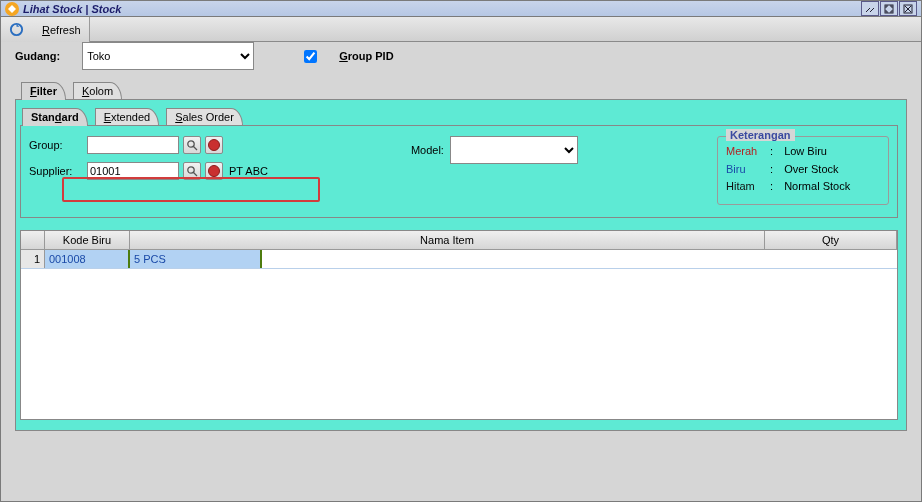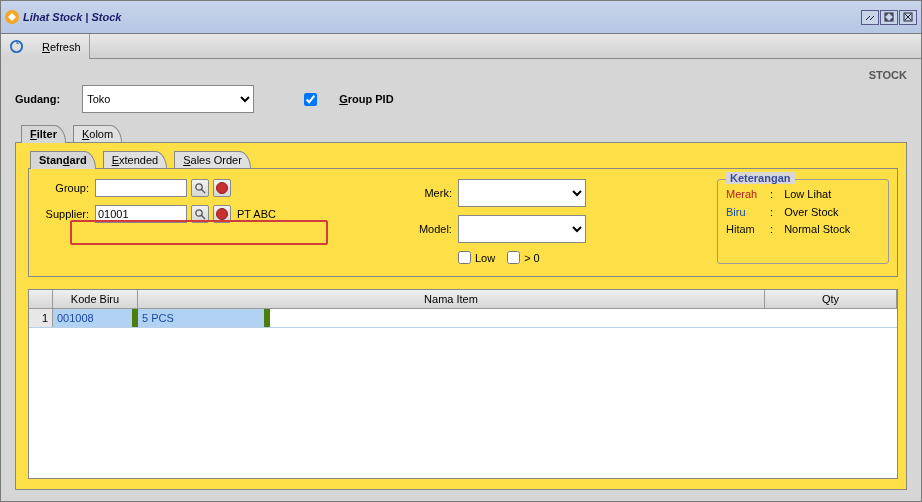--- a/index.html
+++ b/index.html
@@ -1,20 +1,20 @@
 <!DOCTYPE html>
 <html><head>
 <meta charset="utf-8">
 <style>
   * { box-sizing: border-box; font-family: Tahoma, sans-serif; font-size: 11px; }
   body { margin: 0; background: #d6d6d6; width: 922px; height: 502px; overflow: hidden; }
   .window { width: 922px; height: 502px; border: 1px solid #7a7a7a; background: #d6d6d6; }
 
   
-  .titlebar { height: 33px; background: linear-gradient(#c8d4ea, #b6c7e4); display:flex; align-items:center; padding:0 4px; border-bottom:1px solid #7a7a7a;}
+  .titlebar { height: 16px; background: linear-gradient(#c8d4ea, #b6c7e4); display:flex; align-items:center; padding:0 4px; border-bottom:1px solid #7a7a7a;}
   .title-icon { width:14px; height:14px; border-radius:50%; background:#f5a623; display:inline-flex; align-items:center; justify-content:center; margin-right:4px; }
   .title-icon svg { width:10px; height:10px; }
   .title-text { color:#1c1c6a; font-style: italic; font-weight: bold; flex:1;}
   .title-btns { display:flex; gap:0;}
   .title-btn { width:18px; height:15px; border:1px solid #5a5a8a; background:#c8d4ea; display:flex; align-items:center; justify-content:center; font-family: monospace; cursor:pointer; margin-left:1px;}
 
   
   .toolbar { height:25px; background:linear-gradient(#e8e8e8,#d0d0d0); border-bottom:1px solid #8a8a8a; display:flex; align-items:stretch;}
   .tb-btn { height:25px; padding:0 8px; display:flex; align-items:center; gap:18px; border-right:1px solid #9a9a9a; background:linear-gradient(#eaeaea,#d4d4d4); cursor:pointer;}
   .tb-icon { width:15px; height:15px; }
@@ -29,32 +29,32 @@
   select { height:28px; border:1px solid #888; background:#fff; }
   input[type=text] { height:18px; border:1px solid #888; padding:0 2px; background:#fff;}
   input[type=checkbox]{ width:13px;height:13px; margin:0;}
 
   
   .tabs-outer { margin-top:12px; position:relative; }
   .tab-row { display:flex; align-items:flex-end; padding-left:6px;}
   .tab { padding:2px 8px 3px 8px; border:1px solid #888; border-bottom:none; background:#e6e6e6; margin-right:0; position:relative; border-top-right-radius:12px 18px;}
   .tab.active { background:#d6d6d6; font-weight:bold; z-index:2;}
   .tab.inactive { background:#e0e0e0;margin-left:7px;}
-  .tab-panel { border:1px solid #888; background:#fde047; padding:6px 8px 10px 12px; position:relative; }
+  .tab-panel { border:1px solid #888; background:#5eead4; padding:6px 8px 10px 4px; position:relative; }
 
   
   .inner-tabs { display:flex; padding-left:2px; margin-top:2px;}
   .inner-tabs .tab { font-size:11px; }
   .inner-panel { border:1px solid #888; border-top:1px solid #888; padding:10px 8px 12px 8px; position:relative; }
 
   
   .filter-cols { display:flex; gap:60px; position:relative; }
   .col { display:flex; flex-direction:column; gap:8px;}
   .frow { display:flex; align-items:center; gap:4px;}
-  .flbl { width:54px; text-align:right; padding-right:2px;}
+  .flbl { width:54px; text-align:left; padding-right:2px;}
   .flbl.wider { width:48px; text-align:right; }
   .icon-btn { width:18px; height:18px; border:1px solid #8a8a8a; background:linear-gradient(#f2f2f2,#d8d8d8); display:flex; align-items:center; justify-content:center; cursor:pointer; border-radius:2px;}
   .search-svg { width:12px;height:12px;}
   .redc { width:12px;height:12px;border-radius:50%; background:#c93030; border:1px solid #8a1b1b;}
   .sup-name { padding-left:2px; }
 
   .highlight-box { position:absolute; border:2px solid #d23c3c; border-radius:2px; left:33px; top:41px; width:258px; height:25px; pointer-events:none;}
 
   
   .ket { border:1px solid #9a9a9a; border-radius:3px; padding:6px 8px 8px 8px; width:172px; position:relative;}
@@ -68,21 +68,21 @@
   
   .tbl-wrap { margin-top:12px;}
   .grid { border:1px solid #888; background:#fff; height:190px; overflow:hidden;}
   .ghdr { display:flex; background:linear-gradient(#efefef,#d6d6d6); border-bottom:1px solid #999;}
   .gh { border-right:1px solid #999; padding:3px 4px; text-align:center; position:relative;}
   .gh.rownum { width:24px;}
   .gh.kode { width:85px; text-align:center;}
   .gh.nama { flex:1; text-align:center;}
   .gh.qty  { width:132px; text-align:center;}
   .grow { display:flex; border-bottom:1px solid #b9d0ea;}
-  .gc { border-right:6px solid #4d7c0f; padding:3px 4px;}
+  .gc { border-right:2px solid #4d7c0f; padding:3px 4px;}
   .gc.rownum{ width:24px; background:#e7e7e7; border-right:1px solid #999; text-align:right; padding-right:4px;}
   .grow.sel .gc:not(.rownum){ background:#b2d2f3;}
   .gc.kode{ width:85px;}
   .gc.nama{ flex:1;}
   .gc.qty { width:132px; }
   .blue-txt { color:#1a4aa8; }
 
   .und { text-decoration: underline; }
 </style>
 </head>
@@ -120,21 +120,20 @@
   <div class="toolbar">
     <div class="tb-btn">
       <svg class="tb-icon" viewBox="0 0 16 16">
         <circle cx="8" cy="8" r="6" fill="none" stroke="#2a6ec0" stroke-width="2"></circle>
         <path d="M8 2 L11 5 L8 5 Z" fill="#2a6ec0"></path>
       </svg>
       <span><span class="und">R</span><span>efresh</span></span>
     </div>
   </div>
 
-  <div class="head-row">STOCK</div>
 
   <div class="content">
     <div class="row">
       <span class="lbl-b">Gudang:</span>
       <select style="width:172px">
         <option>Toko</option>
       </select>
       <span style="width:6px"></span>
       <input type="checkbox" checked="" style="">
       <span class="lbl-b"><span class="und">G</span><span>roup PID</span></span>
@@ -179,41 +178,30 @@
                 <div class="icon-btn">
                     <div class="redc"></div>
                   </div>
                 <span class="sup-name">PT ABC</span>
               </div>
               <div class="highlight-box"></div>
             </div>
 
             <div class="col" style="margin-left:70px;">
               <div class="frow">
-                <span class="flbl wider">Merk:</span>
-                <select style="width:128px"><option></option></select>
-              </div>
-              <div class="frow">
                 <span class="flbl wider">Model:</span>
                 <select style="width:128px"><option></option></select>
               </div>
-              <div class="frow" style="padding-left:52px;">
-                <input type="checkbox" style="">
-                <span>Low</span>
-                <span style="width:4px"></span>
-                <input type="checkbox" style="">
-                <span>&gt; 0</span>
-              </div>
             </div>
 
             <div style="flex:1"></div>
 
             <div class="ket">
               <div class="ket-legend">Keterangan</div>
-              <div class="ket-row"><span class="ket-lbl red-t">Merah</span><span>:</span>&nbsp;<span>Low Lihat</span></div>
+              <div class="ket-row"><span class="ket-lbl red-t">Merah</span><span>:</span>&nbsp;<span>Low Biru</span></div>
               <div class="ket-row"><span class="ket-lbl blue-t">Biru</span><span>:</span>&nbsp;<span>Over Stock</span></div>
               <div class="ket-row"><span class="ket-lbl blk-t">Hitam</span><span>:</span>&nbsp;<span>Normal Stock</span></div>
             </div>
           </div>
         </div>
 
         <div class="tbl-wrap">
           <div class="grid">
             <div class="ghdr">
               <div class="gh rownum"></div>

